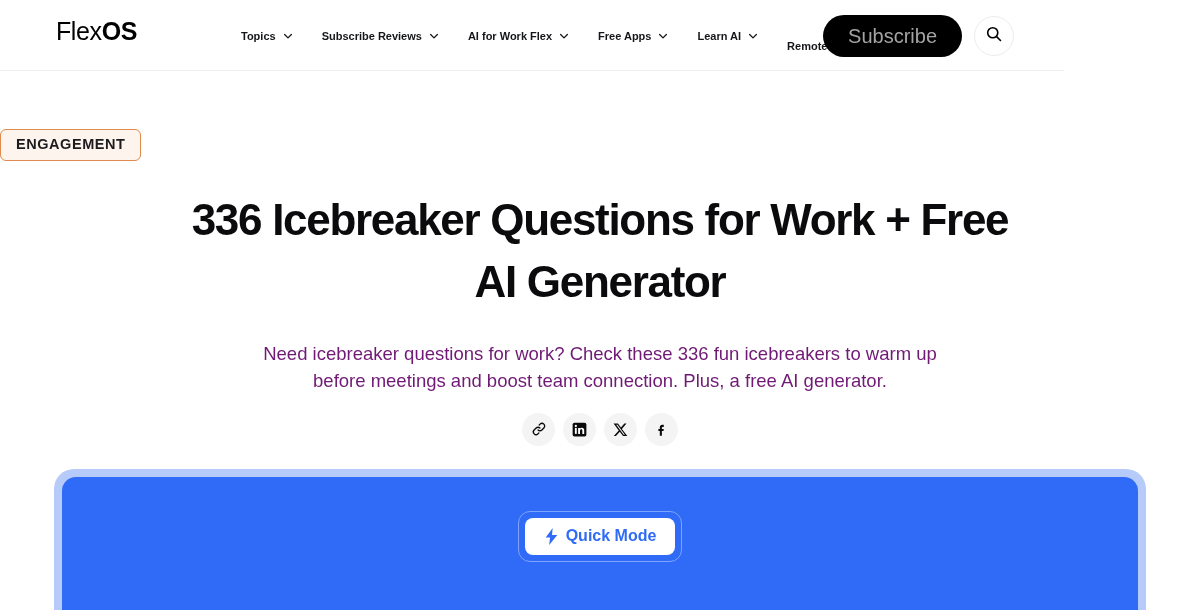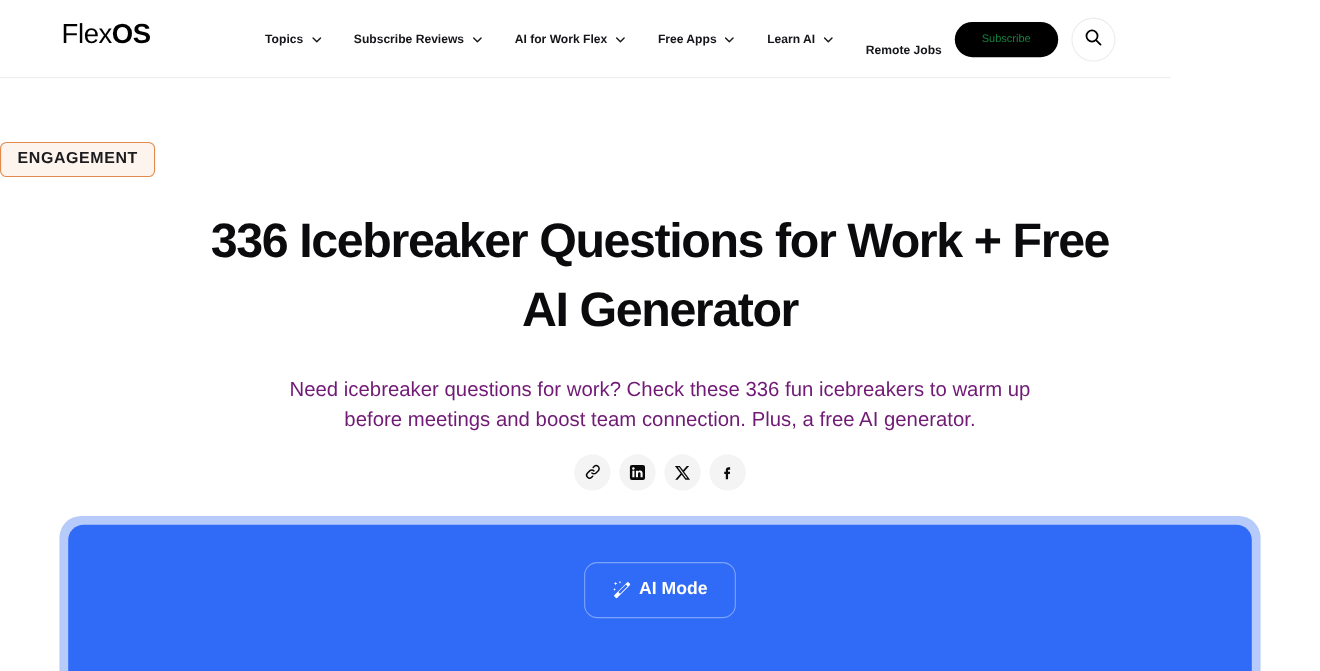--- a/index.html
+++ b/index.html
@@ -70,25 +70,25 @@
     position: absolute;
     right: 50px;
     top: 0;
     height: 71px;
     display: flex;
     align-items: center;
     gap: 12px;
   }
   .subscribe-btn {
     background: #000000;
-    color: #15803d;
+    color: #a3a3a3;
     border: none;
     border-radius: 999px;
     font-family: inherit;
-    font-size: 10px;
+    font-size: 20px;
     font-weight: 400;
     padding: 11px 25px;
     cursor: pointer;
     line-height: 1;
     white-space: nowrap;
   }
   .search-btn {
     width: 40px;
     height: 40px;
     border-radius: 50%;
@@ -336,31 +336,28 @@
       </span>
     </button>
 
   </div>
 
   <section class="panel-outer">
     <div class="panel-inner">
 
       <div class="mode-toggle">
 
-
-        <button class="mode-btn">
+        <button class="mode-btn active">
           <span>
-            <svg width="17" height="17" viewBox="0 0 22 22">
-              <path d="M20.1 3.3l-1.4-1.4a1.3 1.3 0 00-1.9 0L2.1 16.7a1.3 1.3 0 000 1.9l1.4 1.4a1.3 1.3 0 001.9 0L20.1 5.2a1.3 1.3 0 000-1.9zm-4.6 1.1l2 2-8.8 8.8-2-2 8.8-8.8z" fill="#ffffff"></path>
-              <path d="M3.4 1.1l.6 1.6 1.6.6-1.6.6-.6 1.6-.6-1.6L1.2 3.3l1.6-.6.6-1.6z" fill="#ffffff"></path>
-              <path d="M8.6 0l.45 1.2 1.2.45-1.2.45L8.6 3.3l-.45-1.2-1.2-.45 1.2-.45L8.6 0z" fill="#ffffff"></path>
-              <path d="M2.2 8.3l.5 1.3 1.3.5-1.3.5-.5 1.3-.5-1.3-1.3-.5 1.3-.5.5-1.3z" fill="#ffffff"></path>
+            <svg width="15" height="17" viewBox="0 0 16 20">
+              <path d="M9.4 0L1.2 11.1h5.1L5.3 20l9.5-11.8H8.6L9.4 0z" fill="#2f6bf6"></path>
             </svg>
           </span>
-          <span>AI Mode</span>
+          <span>Quick Mode</span>
         </button>
 
+
       </div>
 
     </div>
   </section>
 
 </main>
 
 </body></html>

